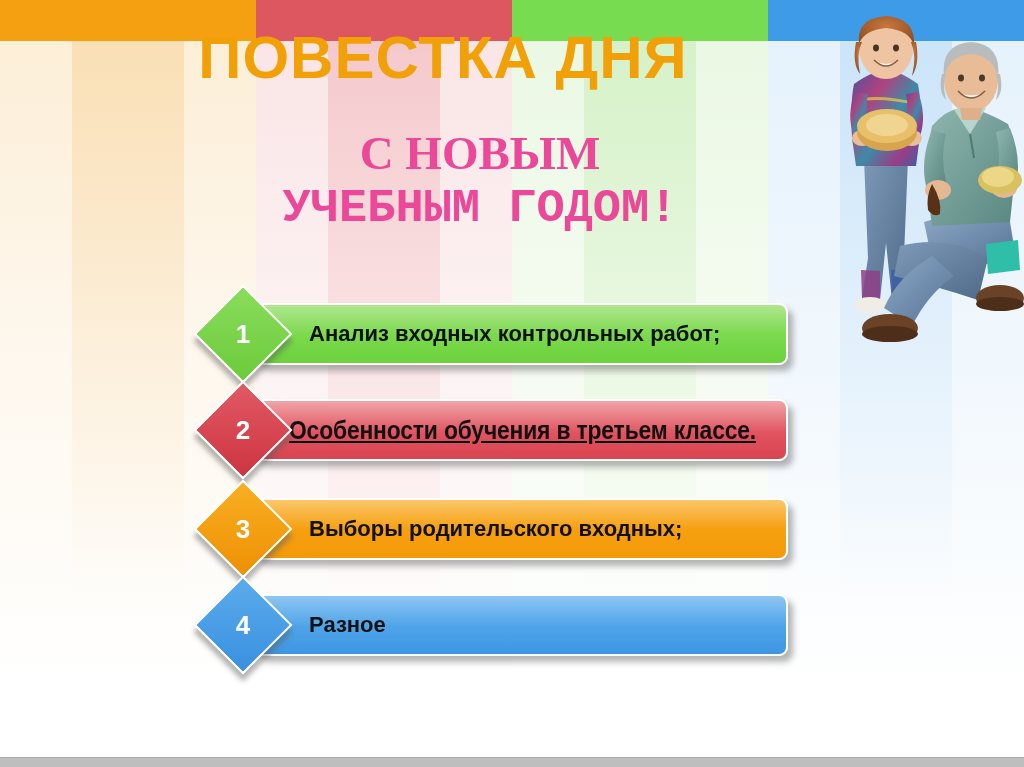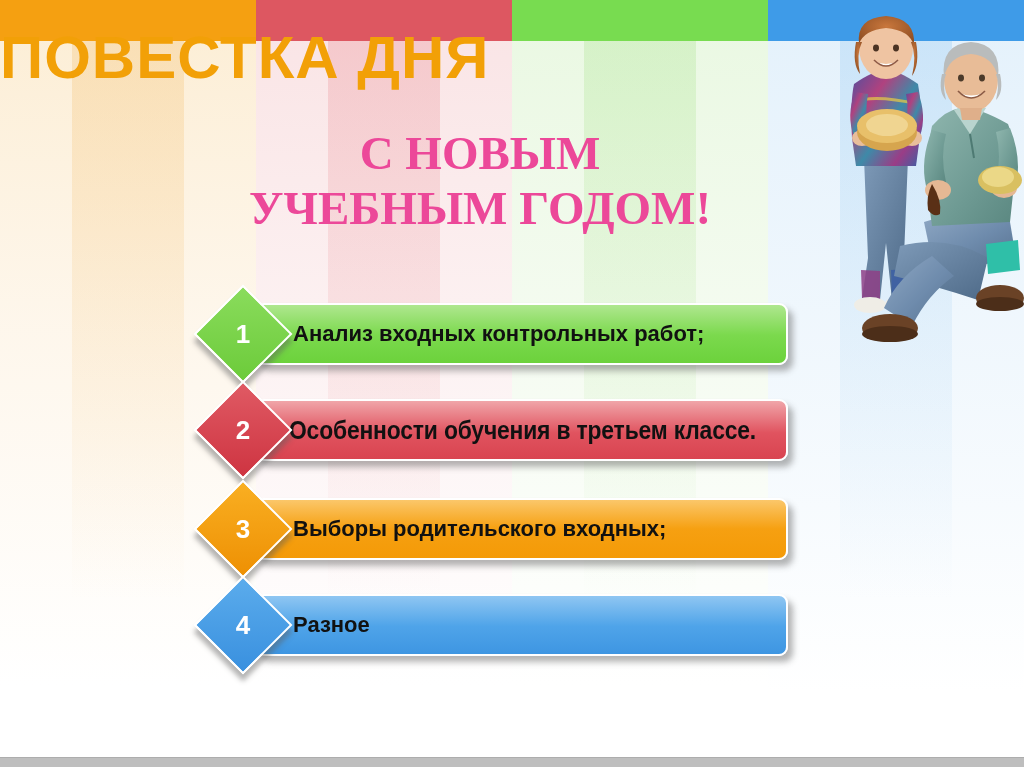--- a/index.html
+++ b/index.html
@@ -73,41 +73,43 @@
   #band-blue .cap  { background: #3E9BE8; }
   #band-blue .wash { background: linear-gradient(to bottom, #A9D3F4 0%, #D2E8F9 50%, #ffffff 97%); }
   #band-blue .inner{ background: linear-gradient(to bottom, #8FC6F1 0%, rgba(143,198,241,0) 100%); }
 
   
   .title {
     position: absolute;
     left: 0;
     top: 26px;
     width: 810px;
+    text-align: center;
     font-size: 60px;
     font-weight: bold;
     color: #F2A007;
     letter-spacing: 1px;
     line-height: 1.05;
     white-space: nowrap;
+    padding-left: 38px;
   }
   .subtitle {
     position: absolute;
     left: 160px;
     top: 126px;
     width: 640px;
     text-align: center;
     font-family: "Liberation Serif", serif;
     font-weight: bold;
     font-size: 47px;
     line-height: 1.18;
     color: #ec4899;
   }
   .subtitle .l1 { display: block; }
-  .subtitle .l2 { display: block; }
+  .subtitle .l2 { display: block; font-family: Liberation Mono, monospace; }
 
   
   .agenda { position: absolute; left: 0; top: 0; }
   .row {
     position: absolute;
     left: 208px;
     width: 590px;
     height: 76px;
   }
   #row-1 { top: 297px; }
@@ -123,21 +125,21 @@
     width: 533px;
     height: 62px;
     border-radius: 9px;
     border: 2px solid #ffffff;
     box-sizing: border-box;
     box-shadow: 5px 6px 6px rgba(90,90,90,.45);
     display: flex;
     align-items: center;
   }
   .bar-label {
-    margin-left: 36px;
+    margin-left: 52px;
     font-size: 22px;
     font-weight: bold;
     color: #111111;
     white-space: nowrap;
   }
   #row-2 .bar-label {
     margin-left: 32px;
     font-size: 26px;
     transform: scaleX(.88);
     transform-origin: left center;
@@ -168,21 +170,21 @@
     justify-content: center;
     font-size: 26px;
     font-weight: bold;
     color: #ffffff;
     pointer-events: none;
   }
 
   
   #row-1 .bar     { background: linear-gradient(to bottom, #AFE78F 0%, #7BD94D 52%, #6CD23C 100%); }
   #row-1 .diamond { background: linear-gradient(135deg, #8ADC5C 0%, #6CCB3A 100%); }
-  #row-2 .bar     { background: linear-gradient(to bottom, #F0A5A9 0%, #E0535F 55%, #D94450 100%); }
+  #row-2 .bar     { background: linear-gradient(to bottom, #F0A5A9 0%, #E0535F 55%, #D94450 100%); text-decoration: underline; }
   #row-2 .diamond { background: linear-gradient(135deg, #E05A64 0%, #CE3441 100%); }
   #row-3 .bar     { background: linear-gradient(to bottom, #FBC76A 0%, #F6A011 50%, #F49A07 100%); }
   #row-3 .diamond { background: linear-gradient(135deg, #F9AF22 0%, #EE9003 100%); }
   #row-4 .bar     { background: linear-gradient(to bottom, #8FC6F2 0%, #4FA4E9 52%, #3E96E2 100%); }
   #row-4 .diamond { background: linear-gradient(135deg, #5BACEC 0%, #3990DF 100%); }
 
   
   .photo {
     position: absolute;
     left: 828px;

